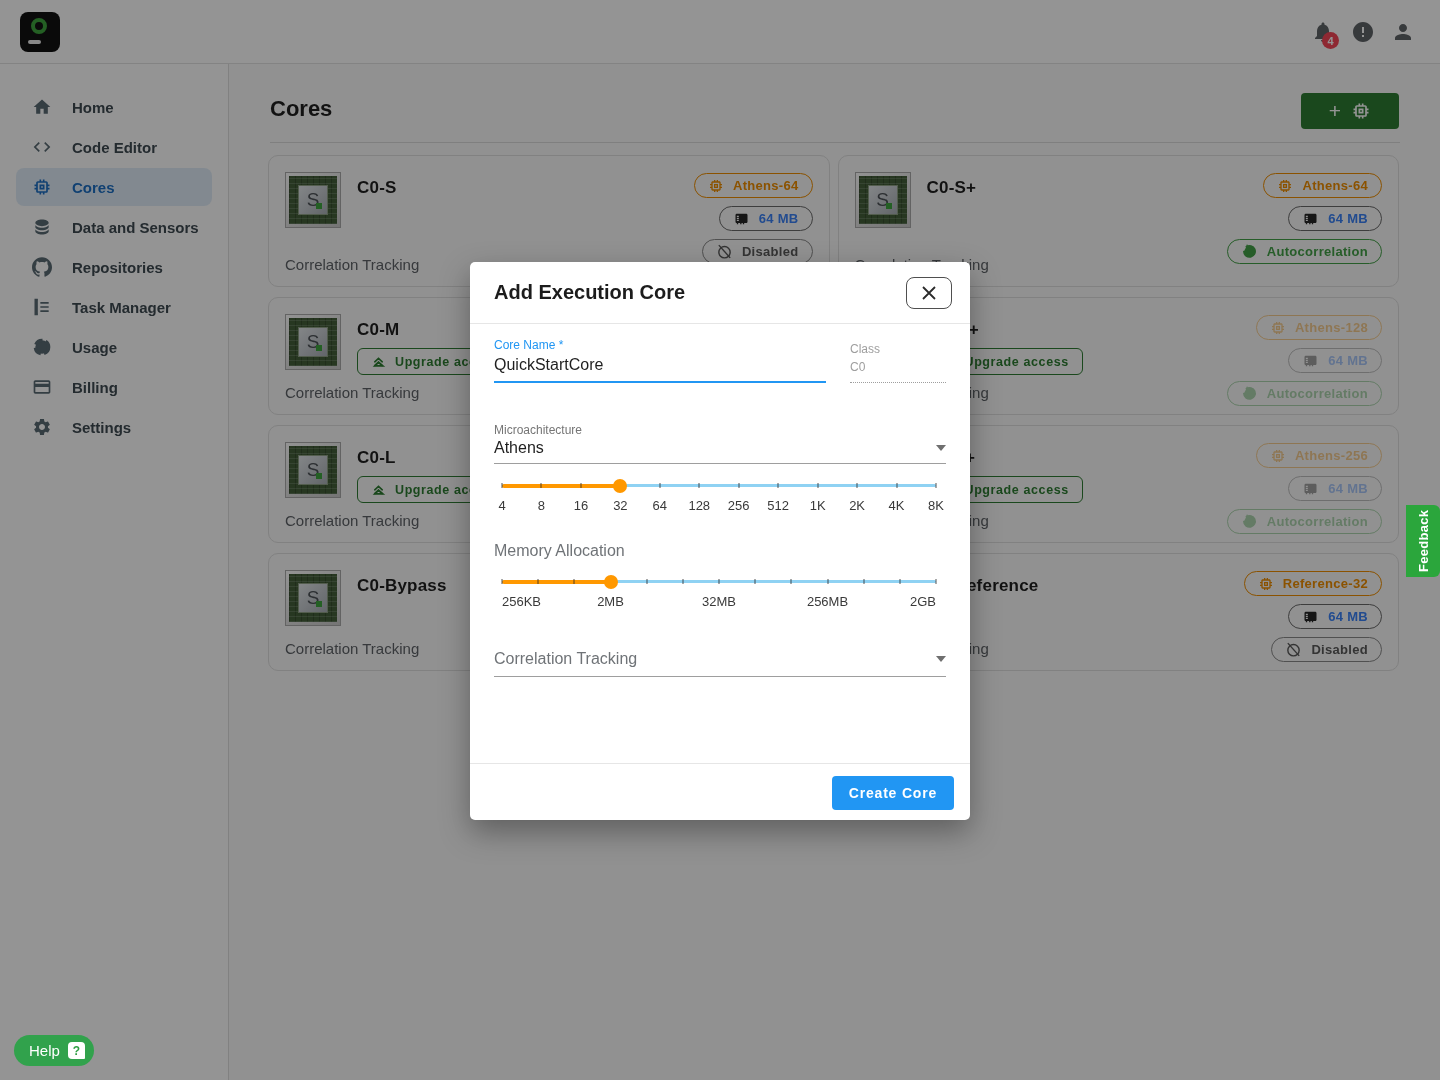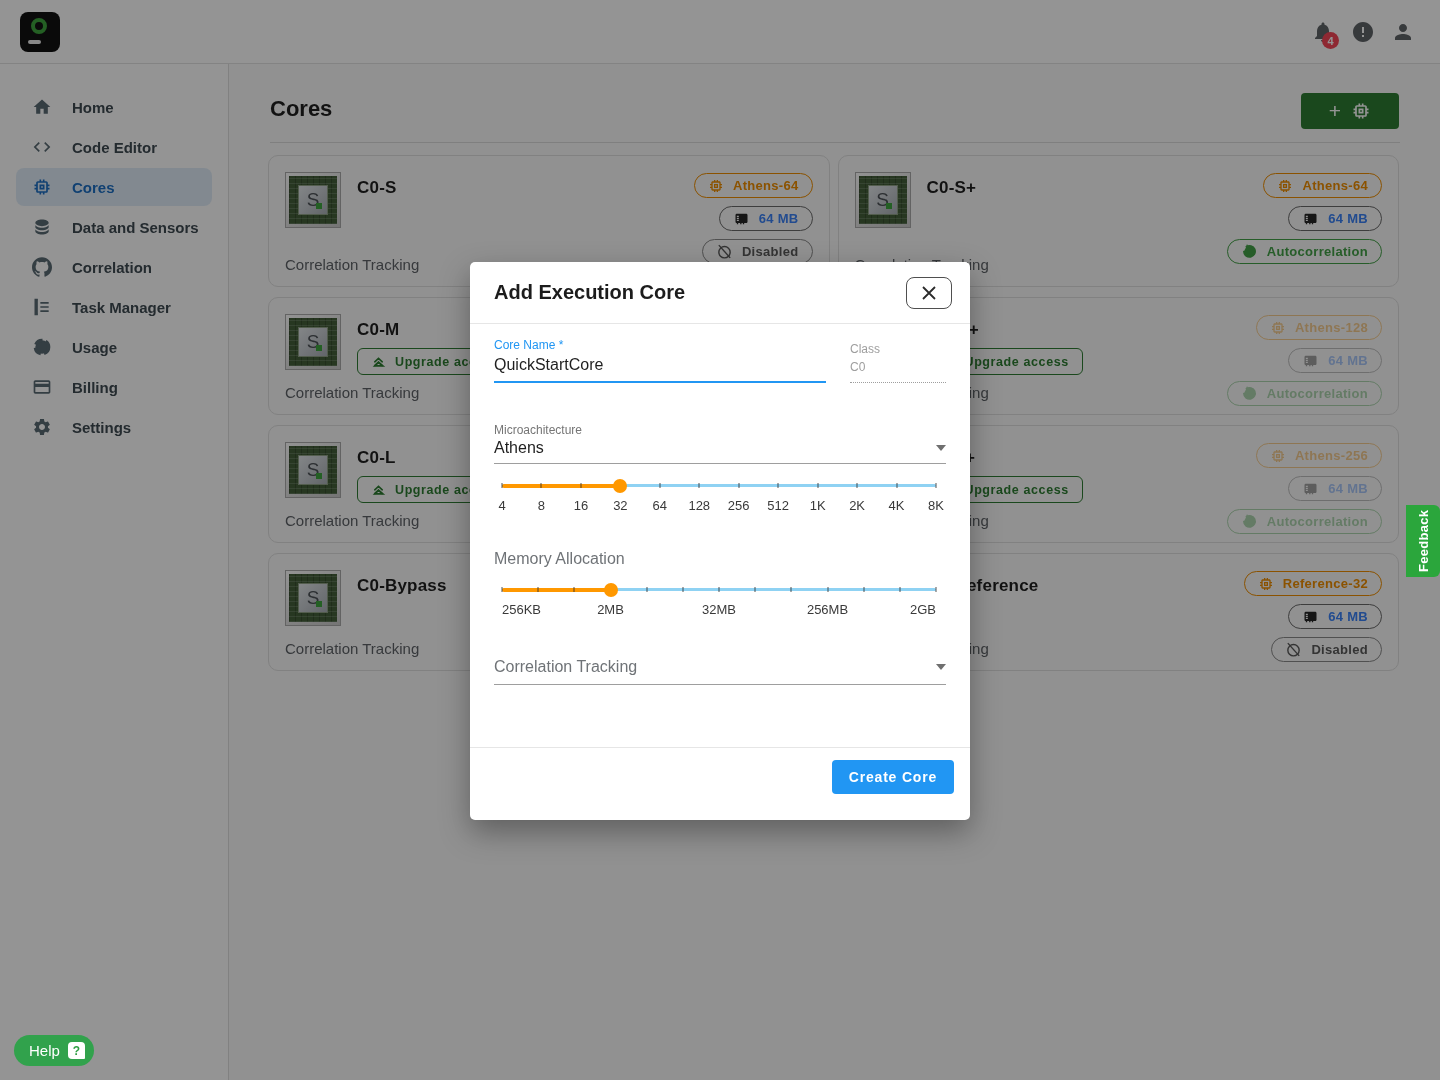--- a/index.html
+++ b/index.html
@@ -96,37 +96,37 @@
   .f-class { width:96px; }
   .f-class .field-label { color:#9E9E9E; }
   .f-class .field-value { font-size:12px; color:#9E9E9E; margin-top:4px; padding-bottom:8px;
                           border-bottom:1px dotted #9E9E9E; }
   .f-micro { margin-top:40px; }
   .f-micro .select-line { display:flex; align-items:center; justify-content:space-between; margin-top:2px;
                           padding-bottom:6px; border-bottom:1px solid #9E9E9E; }
   .f-micro .sel-value { font-size:16px; color:#1F1F1F; }
   .caret { width:0; height:0; border-left:5px solid transparent; border-right:5px solid transparent;
            border-top:6px solid #6F6F6F; }
-  .section-head { margin-top:26px; font-size:16px; color:#6F7377; }
+  .section-head { margin-top:18px; font-size:16px; color:#6F7377; }
   .section-head.first { margin-top:48px; }
   .slider { position:relative; height:52px; margin:8px 10px 0 8px; }
   .sl-track { position:absolute; left:0; right:0; top:12px; height:3px; background:#8FD2F3; border-radius:2px; }
   .sl-fill  { position:absolute; left:0; top:11.5px; height:4px; background:#FF9800; border-radius:2px; }
   .sl-tick  { position:absolute; top:11px; width:2px; height:5px; background:rgba(40,40,40,.40);
               transform:translateX(-50%); }
   .sl-thumb { position:absolute; top:6.5px; width:14px; height:14px; border-radius:50%; background:#FF9800;
               transform:translateX(-50%); cursor:pointer; }
   .sl-label { position:absolute; top:26px; font-size:13px; color:#3A3A3A; transform:translateX(-50%);
               white-space:nowrap; }
   .sl-label.align-left { transform:none; }
   .sl-label.align-right { transform:translateX(-100%); }
   .f-corr { margin-top:30px; display:flex; align-items:center; justify-content:space-between;
             padding-bottom:8px; border-bottom:1px solid #9E9E9E; }
   .f-corr .sel-value { font-size:16px; color:#6F7377; }
-  .m-footer { position:absolute; left:0; bottom:0; width:100%; height:73px; border-top:1px solid #E6E6E6; }
+  .m-footer { position:absolute; left:0; bottom:0; width:100%; height:57px; border-top:1px solid #E6E6E6; }
   .create-btn { position:absolute; right:16px; top:12px; height:34px; padding:0 17px; background:#2196F3;
                 color:#fff; border:none; border-radius:4px; font-size:14px; font-weight:bold;
                 letter-spacing:.8px; cursor:pointer; font-family:"Liberation Sans", sans-serif; }
 
   
   .help-fab { position:absolute; left:14px; top:1035px; height:31px; border-radius:16px; background:#31A24C;
               border:none; display:flex; align-items:center; gap:8px; padding:0 9px 0 15px; color:#fff;
               font-size:15px; cursor:pointer; z-index:70; font-family:"Liberation Sans", sans-serif; }
   .help-q { position:relative; width:17px; height:17px; background:#fff; border-radius:4px 4px 1px 4px;
             display:grid; place-items:center; color:#2E9E43; font-size:12px; font-weight:bold; }
@@ -187,21 +187,21 @@
     <div class="side-item">
       <svg width="20" height="20" viewBox="0 0 24 24">
           <path d="M12 3C7.58 3 4 4.79 4 7s3.58 4 8 4 8-1.79 8-4-3.58-4-8-4zM4 9v3c0 2.21 3.58 4 8 4s8-1.79 8-4V9c0 2.21-3.58 4-8 4s-8-1.79-8-4zm0 5v3c0 2.21 3.58 4 8 4s8-1.79 8-4v-3c0 2.21-3.58 4-8 4s-8-1.79-8-4z"></path>
         </svg>
       <span>Data and Sensors</span>
     </div>
     <div class="side-item">
       <svg width="20" height="20" viewBox="0 0 24 24">
           <path d="M12 .297c-6.63 0-12 5.373-12 12 0 5.303 3.438 9.8 8.205 11.385.6.113.82-.258.82-.577 0-.285-.01-1.04-.015-2.04-3.338.724-4.042-1.61-4.042-1.61C4.422 18.07 3.633 17.7 3.633 17.7c-1.087-.744.084-.729.084-.729 1.205.084 1.838 1.236 1.838 1.236 1.07 1.835 2.809 1.305 3.495.998.108-.776.417-1.305.76-1.605-2.665-.3-5.466-1.332-5.466-5.93 0-1.31.465-2.38 1.235-3.22-.135-.303-.54-1.523.105-3.176 0 0 1.005-.322 3.3 1.23.96-.267 1.98-.399 3-.405 1.02.006 2.04.138 3 .405 2.28-1.552 3.285-1.23 3.285-1.23.645 1.653.24 2.873.12 3.176.765.84 1.23 1.91 1.23 3.22 0 4.61-2.805 5.625-5.475 5.92.42.36.81 1.096.81 2.22 0 1.606-.015 2.896-.015 3.286 0 .315.21.69.825.57C20.565 22.092 24 17.592 24 12.297c0-6.627-5.373-12-12-12"></path>
         </svg>
-      <span>Correlation</span>
+      <span>Repositories</span>
     </div>
     <div class="side-item">
       <svg width="20" height="20" viewBox="0 0 24 24" fill="none" stroke="#5A6B74" stroke-width="2">
           <path d="M7 3H4v18h3M10 7h10M10 12h10M10 17h10"></path>
         </svg>
       <span>Task Manager</span>
     </div>
     <div class="side-item">
       <svg width="20" height="20" viewBox="0 0 24 24" fill="none">
           <circle cx="12" cy="12" r="8" stroke="#5A6B74" stroke-width="4" stroke-dasharray="10 4"></circle>

